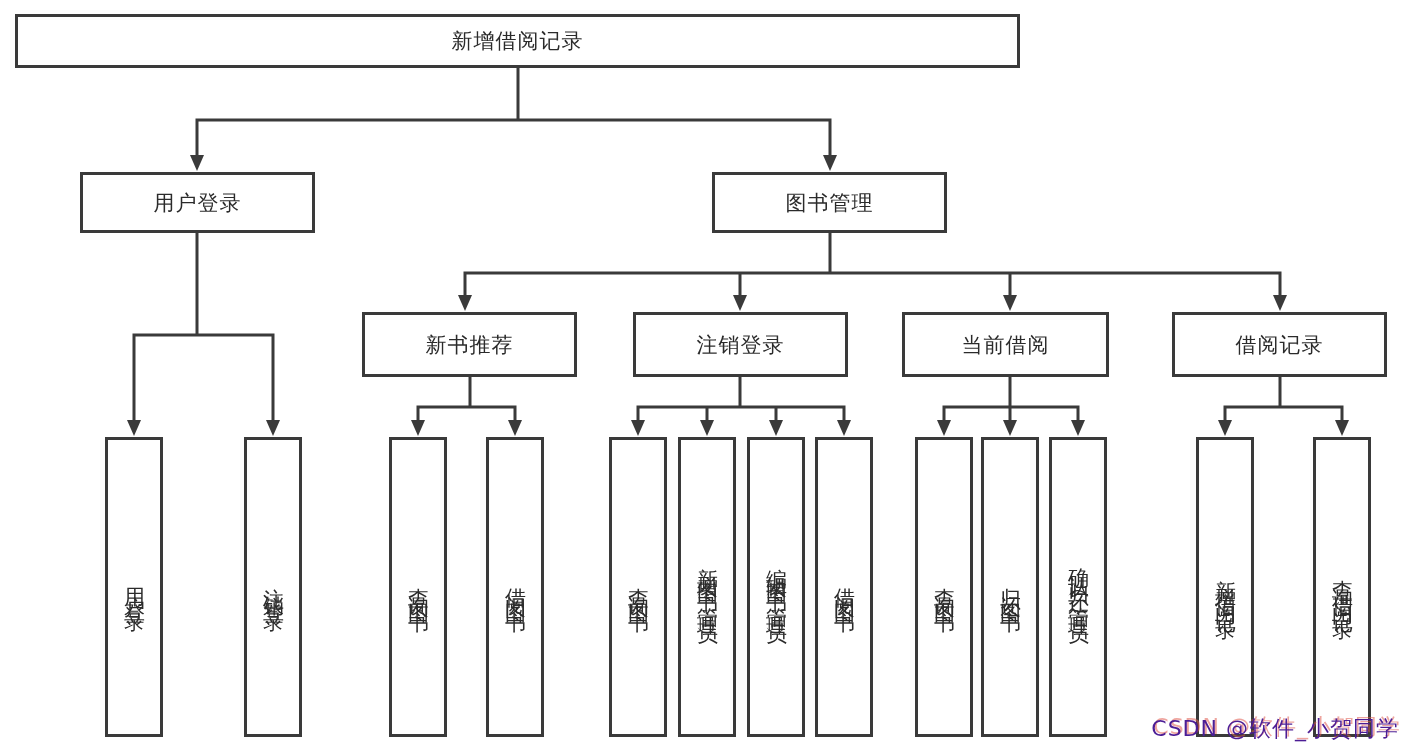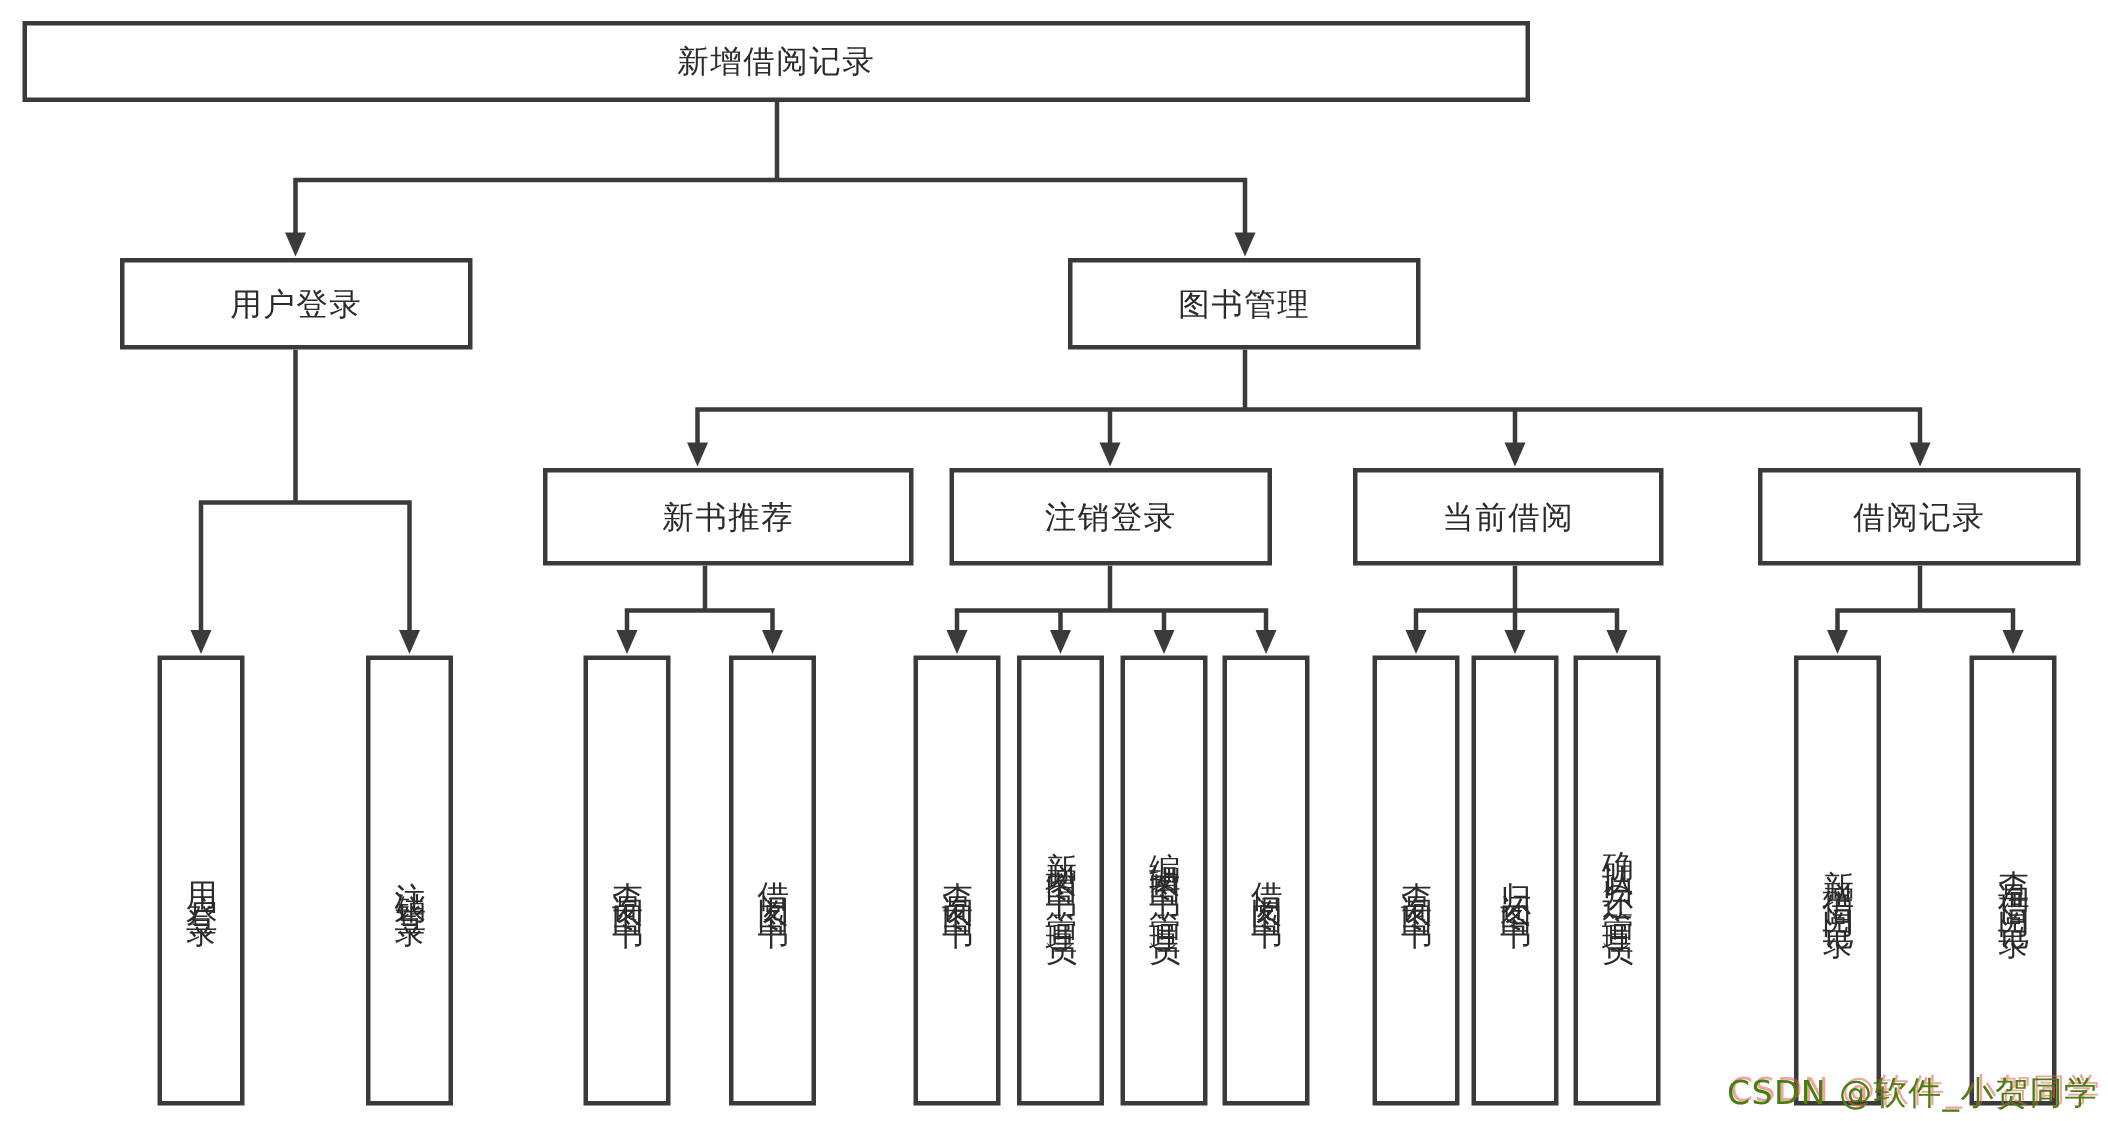--- a/index.html
+++ b/index.html
@@ -43,21 +43,21 @@
     text-orientation: mixed;
     font-size: 21px;
     letter-spacing: 8px;
     line-height: 1;
   }
   .watermark {
     position: absolute;
     right: 6px;
     bottom: 3px;
     font-size: 22px;
-    color: #4d7c0f;
+    color: #4c1d95;
     letter-spacing: 1px;
     text-shadow: 2px -2px 0 rgba(224, 91, 80, 0.55);
     white-space: nowrap;
   }
 </style>
 </head>
 <body>
 
 <div class="canvas">
 
@@ -102,21 +102,21 @@
       <polygon points="1218,420 1232,420 1225,436"></polygon>
       <polygon points="1335,420 1349,420 1342,436"></polygon>
     </g>
   </svg>
 
   <div class="box hbox" style="left:15px; top:14px; width:1005px; height:54px;">新增借阅记录</div>
 
   <div class="box hbox" style="left:80px; top:172px; width:235px; height:61px;">用户登录</div>
   <div class="box hbox" style="left:712px; top:172px; width:235px; height:61px;text-align:center;">图书管理</div>
 
-  <div class="box hbox" style="left:362px; top:312px; width:247px; height:65px;font-family:Liberation Mono, monospace;">新书推荐</div>
+  <div class="box hbox" style="left:362px; top:312px; width:215px; height:65px;font-family:Liberation Mono, monospace;">新书推荐</div>
   <div class="box hbox" style="left:633px; top:312px; width:215px; height:65px;">注销登录</div>
   <div class="box hbox" style="left:902px; top:312px; width:207px; height:65px;">当前借阅</div>
   <div class="box hbox" style="left:1172px; top:312px; width:215px; height:65px;">借阅记录</div>
 
   <div class="box vbox" style="left:105px; top:437px; width:58px; height:300px;">用户登录</div>
   <div class="box vbox" style="left:244px; top:437px; width:58px; height:300px;">注销登录</div>
 
   <div class="box vbox" style="left:389px; top:437px; width:58px; height:300px;">查询图书</div>
   <div class="box vbox" style="left:486px; top:437px; width:58px; height:300px;">借阅图书</div>
 

